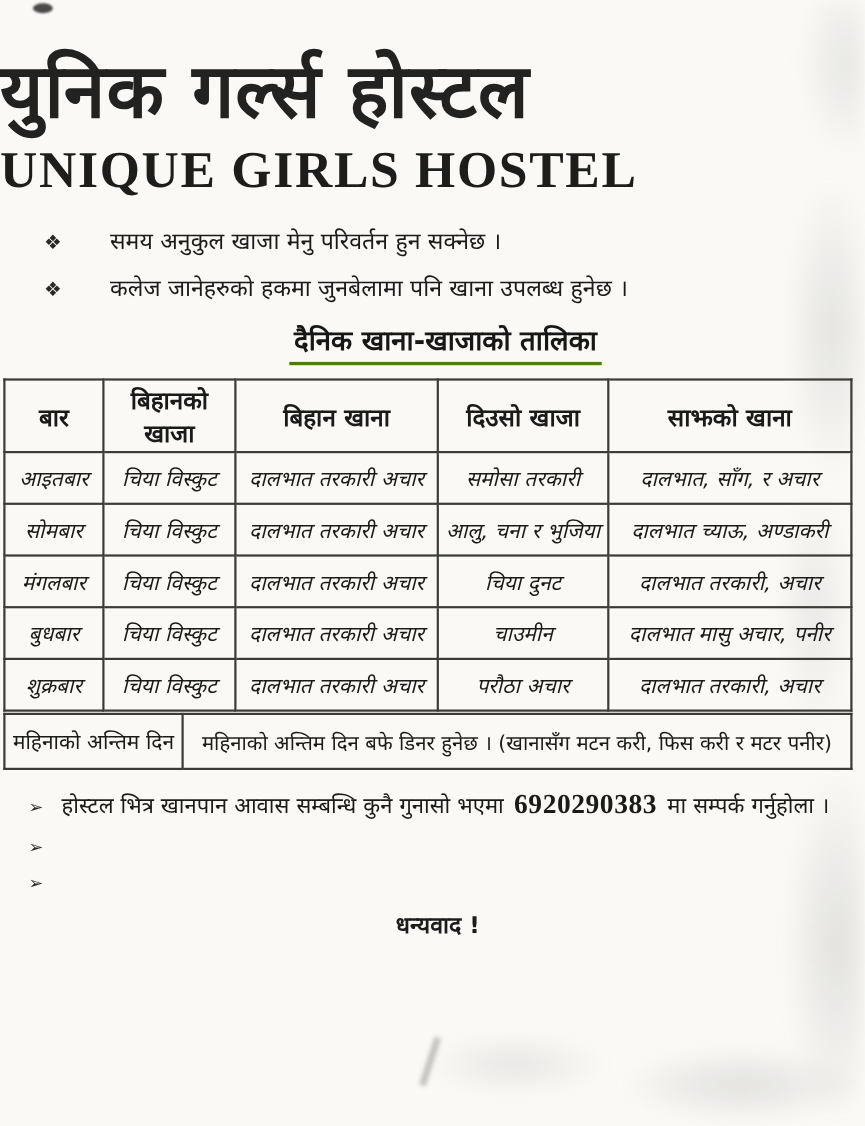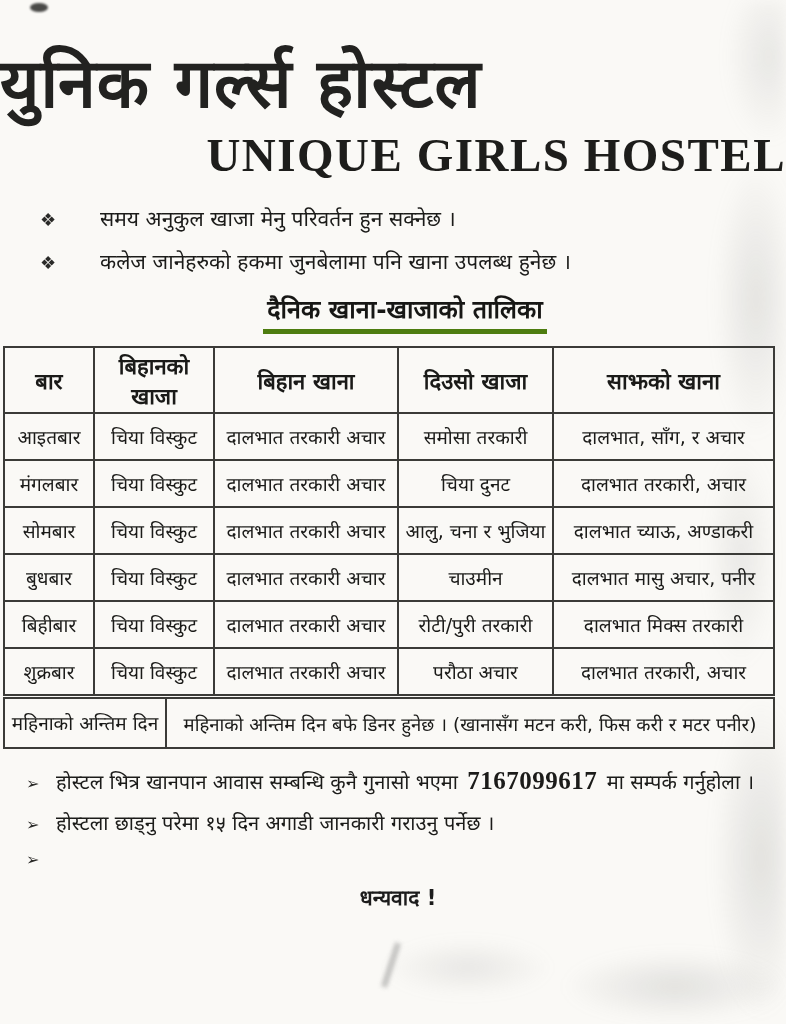--- a/index.html
+++ b/index.html
@@ -40,46 +40,46 @@
     background: #4a4a48; border-radius: 50%; filter: blur(1px);
   }
 
   
   .title-np {
     margin-top: 40px; text-align: left;
     font-size: 68px; font-weight: bold; line-height: 1.3;
     color: #222220; letter-spacing: 1px;
   }
   .title-en {
-    margin-top: 0px; text-align: right;
+    margin-top: 0px; text-align: left;
     font-family: "Liberation Serif", "DejaVu Serif", serif;
     font-size: 47px; font-weight: bold; letter-spacing: 1.5px; color: #1d1d1b;
   }
 
   
   .bullets { margin: 22px 0 0 40px; }
   .bullet-row { display: flex; align-items: baseline; margin-bottom: 15px; }
   .bicon { font-size: 18px; color: #2a2a28; width: 36px; flex: 0 0 36px; }
   .btext { font-size: 21px; color: #1b1b19; margin-left: 24px; }
 
   
   .heading-wrap { text-align: center; margin-top: 16px; }
   .heading {
     display: inline-block; font-size: 25px; font-weight: bold; color: #171715;
-    border-bottom: 5px solid #4d7c0f; padding: 0 4px 4px 4px; margin-left: 24px;
+    border-bottom: 3px solid #4d7c0f; padding: 0 4px 4px 4px; margin-left: 24px;
   }
 
   
   table { border-collapse: collapse; table-layout: fixed; margin-left: 3px; width: 770px; background: transparent; }
   td, th { border: 2px solid #3b3b38; text-align: center; vertical-align: middle; padding: 2px 3px; overflow: hidden; }
   th { font-size: 22px; font-weight: bold; color: #1a1a18; }
   td { font-size: 19px; font-weight: normal; color: #1a1a18; }
   .tbl-main { margin-top: 12px; }
   .tbl-main tr.hdr { height: 52px; }
-  .tbl-main tr.day { height: 47px; }
+  .tbl-main tr.day { height: 47px; font-style: italic; }
   .tbl-buffet { margin-top: 1px; }
   .tbl-buffet tr { height: 50px; }
   .tbl-buffet .blabel { font-size: 19px; }
   .tbl-buffet .bcontent { font-size: 18.5px; }
   .tbl-times { margin-top: 1px; }
   .tbl-times tr { height: 47px; }
   .tbl-times td { font-size: 20px; }
 
   
   .notes { margin: 18px 0 0 26px; }
@@ -138,46 +138,39 @@
         <th>साझको खाना</th>
       </tr>
       <tr class="day">
         <td>आइतबार</td>
         <td>चिया विस्कुट</td>
         <td>दालभात तरकारी अचार</td>
         <td>समोसा तरकारी</td>
         <td>दालभात, साँग, र अचार</td>
       </tr>
       <tr class="day">
+        <td>सोमबार</td>
+        <td>चिया विस्कुट</td>
+        <td>दालभात तरकारी अचार</td>
+        <td>आलु, चना र भुजिया</td>
+        <td>दालभात च्याऊ, अण्डाकरी</td>
+      </tr>
+      <tr class="day">
         <td>मंगलबार</td>
         <td>चिया विस्कुट</td>
         <td>दालभात तरकारी अचार</td>
         <td>चिया दुनट</td>
         <td>दालभात तरकारी, अचार</td>
       </tr>
       <tr class="day">
-        <td>सोमबार</td>
-        <td>चिया विस्कुट</td>
-        <td>दालभात तरकारी अचार</td>
-        <td>आलु, चना र भुजिया</td>
-        <td>दालभात च्याऊ, अण्डाकरी</td>
-      </tr>
-      <tr class="day">
         <td>बुधबार</td>
         <td>चिया विस्कुट</td>
         <td>दालभात तरकारी अचार</td>
         <td>चाउमीन</td>
         <td>दालभात मासु अचार, पनीर</td>
-      </tr>
-      <tr class="day">
-        <td>बिहीबार</td>
-        <td>चिया विस्कुट</td>
-        <td>दालभात तरकारी अचार</td>
-        <td>रोटी/पुरी तरकारी</td>
-        <td>दालभात मिक्स तरकारी</td>
       </tr>
       <tr class="day">
         <td>शुक्रबार</td>
         <td>चिया विस्कुट</td>
         <td>दालभात तरकारी अचार</td>
         <td>परौठा अचार</td>
         <td>दालभात तरकारी, अचार</td>
       </tr>
     </tbody>
   </table>
@@ -192,25 +185,24 @@
         <td class="blabel">महिनाको अन्तिम दिन</td>
         <td class="bcontent">महिनाको अन्तिम दिन बफे डिनर हुनेछ । (खानासँग मटन करी, फिस करी र मटर पनीर)</td>
       </tr>
     </tbody>
   </table>
 
 
   <div class="notes">
     <div class="note-row">
       <span class="aicon">➢</span>
-      <span class="ntext"><span>होस्टल भित्र खानपान आवास सम्बन्धि कुनै गुनासो भएमा</span> <span class="phone">7167099617</span> <span>मा सम्पर्क गर्नुहोला ।</span></span>
+      <span class="ntext"><span>होस्टल भित्र खानपान आवास सम्बन्धि कुनै गुनासो भएमा</span> <span class="phone">6920290383</span> <span>मा सम्पर्क गर्नुहोला ।</span></span>
     </div>
     <div class="note-row">
       <span class="aicon">➢</span>
-      <span class="ntext">होस्टला छाड्नु परेमा १५ दिन अगाडी जानकारी गराउनु पर्नेछ ।</span>
     </div>
     <div class="note-row">
       <span class="aicon">➢</span>
     </div>
   </div>
 
   <div class="thanks">धन्यवाद !</div>
 
 </div>
 

